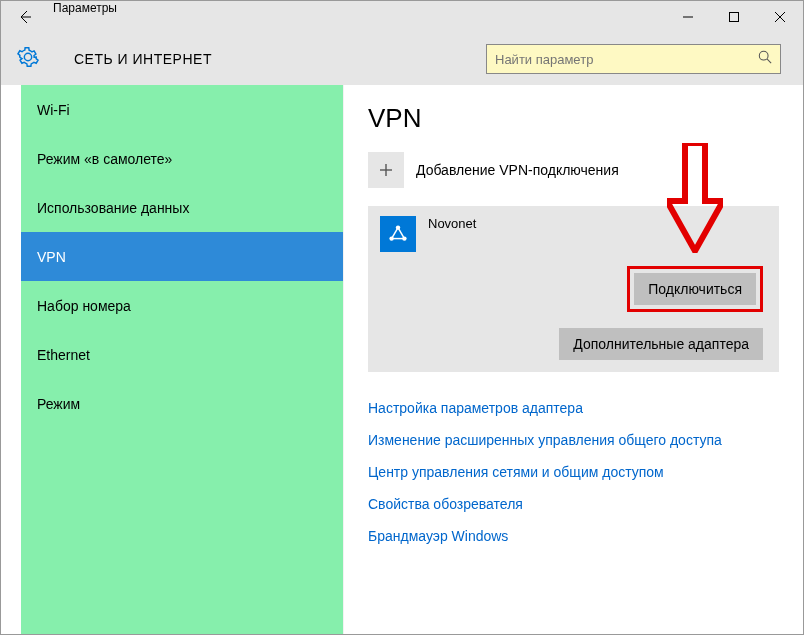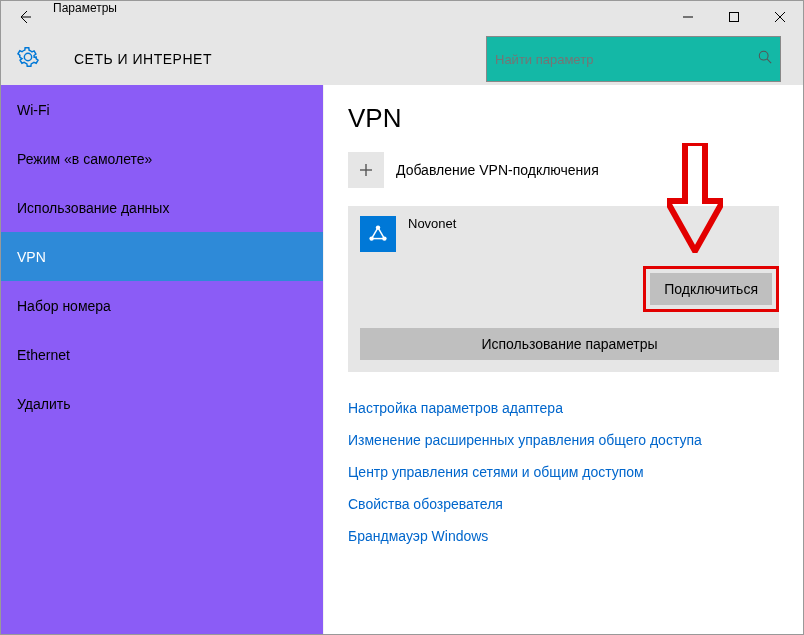--- a/index.html
+++ b/index.html
@@ -7,42 +7,42 @@
 
 .titlebar { height: 32px; background: #e6e6e6; display: flex; position: relative; }
 .titlebar .back { width: 48px; height: 32px; display: flex; align-items: center; justify-content: center; }
 .titlebar .title { font-size: 12px; color: #000; margin-left: 4px; }
 .titlebar .win-controls { position: absolute; right: 0; top: 0; display: flex; }
 .titlebar .win-btn { width: 46px; height: 32px; display: flex; align-items: center; justify-content: center; }
 
 .header { height: 52px; background: #e6e6e6; display: flex; align-items: center; padding: 0 16px; gap: 21px; }
 .gear { margin-right: 14px; }
 .header-title { font-size: 14px; font-weight: 400; letter-spacing: 0.5px; color: #000; }
-.search { margin-left: auto; width: 295px; height: 46px; border: 1px solid #888; background: #14b8a6; display: flex; align-items: center; padding: 0 8px; margin-right: 6px; }
+.search { margin-left: auto; width: 295px; height: 30px; border: 1px solid #888; background: #fef9c3; display: flex; align-items: center; padding: 0 8px; margin-right: 6px; }
 .search input { border: none; outline: none; flex: 1; font-size: 13px; background: transparent; }
 .search .sicon { color: #555; }
 
 .body { display: flex; height: calc(635px - 32px - 52px); background: #fff; position: relative; }
-.sidebar { width: 323px; background: #8b5cf6; border-right: 1px solid #f2f2f2; }
+.sidebar { width: 323px; background: #86efac; border-right: 1px solid #f2f2f2; margin-left: 20px; }
 .side-item { height: 49px; display: flex; align-items: center; padding: 0 16px; font-size: 14px; color: #000; cursor: default; }
 .side-item.selected { background: #2e8ad8; color: #fff; }
 
 .main { flex: 1; padding: 18px 24px 0 24px; overflow-y: auto; position: relative; }
 .main h1 { font-size: 26px; font-weight: 400; margin-bottom: 18px; }
 
 .add-row { display: flex; align-items: center; margin-bottom: 18px; cursor: default; }
 .add-tile { width: 36px; height: 36px; background: #e6e6e6; display: flex; align-items: center; justify-content: center; margin-right: 12px; }
 .add-label { font-size: 14px; }
 
 .vpn-panel { background: #e6e6e6; padding: 0; margin-bottom: 28px; }
 .vpn-row { display: flex; align-items: flex-start; padding: 10px 12px 6px 12px; }
 .vpn-tile { width: 36px; height: 36px; background: #0078d7; display: flex; align-items: center; justify-content: center; margin-right: 12px; }
 .vpn-name { font-size: 13px; }
 
-.vpn-actions { display: flex; justify-content: flex-end; padding: 8px 0 12px 12px; gap: 8px; flex-wrap: wrap; flex-direction: column; }
+.vpn-actions { display: flex; justify-content: flex-end; padding: 8px 16px 12px 12px; gap: 8px; flex-wrap: wrap; }
 .btn { background: #bfbfbf; border: none; padding: 8px 14px; font-size: 14px; cursor: default; color: #000; }
 .btn-connect-wrap { width: 100%; display: flex; justify-content: flex-end; margin-bottom: 8px; }
 .connect-highlight { border: 3px solid #e20000; padding: 4px; display: inline-block; }
 
 .related h2 { font-size: 21px; font-weight: 400; margin-bottom: 16px; }
 .link { display: block; color: #0066cc; font-size: 14px; margin-bottom: 16px; cursor: default; }
 
 .arrow-annotation { position: absolute; top: 142px; right: 80px; pointer-events: none; }
 
 .scroll-track { position: absolute; right: 0; top: 84px; bottom: 0; width: 16px; background: #f0f0f0; }
@@ -112,21 +112,21 @@
     <div class="side-item selected">
         <span>VPN</span>
       </div>
     <div class="side-item">
         <span>Набор номера</span>
       </div>
     <div class="side-item">
         <span>Ethernet</span>
       </div>
     <div class="side-item">
-        <span>Удалить</span>
+        <span>Режим</span>
       </div>
   </div>
 
   <div class="main">
     <h1>VPN</h1>
 
     <div class="add-row">
       <div class="add-tile">
         <svg width="16" height="16" viewBox="0 0 16 16">
             <line x1="8" y1="2" x2="8" y2="14" stroke="#555" stroke-width="1.4"></line>
@@ -149,21 +149,21 @@
           </svg>
         </div>
         <div class="vpn-name">Novonet</div>
       </div>
       <div class="vpn-actions">
         <div class="btn-connect-wrap">
           <span class="connect-highlight">
             <button class="btn">Подключиться</button>
           </span>
         </div>
-        <button class="btn">Использование параметры</button>
+        <button class="btn">Дополнительные адаптера</button>
       </div>
     </div>
 
     <div class="related">
       <a class="link">Настройка параметров адаптера</a>
       <a class="link">Изменение расширенных управления общего доступа</a>
       <a class="link">Центр управления сетями и общим доступом</a>
       <a class="link">Свойства обозревателя</a>
       <a class="link">Брандмауэр Windows</a>
     </div>

